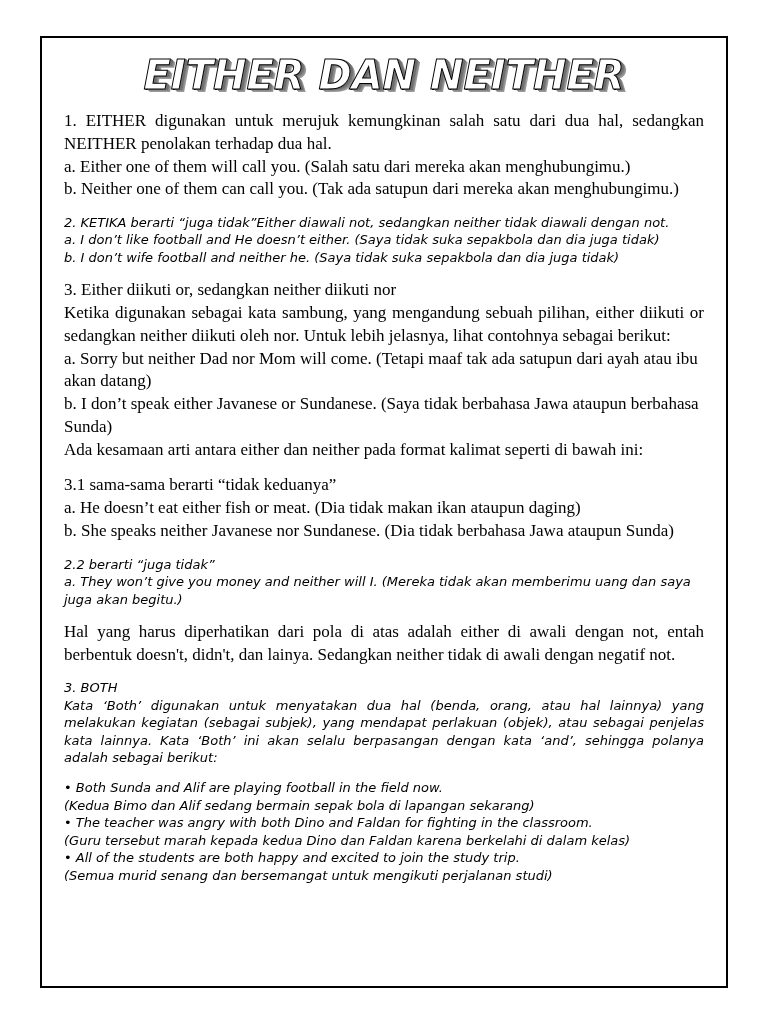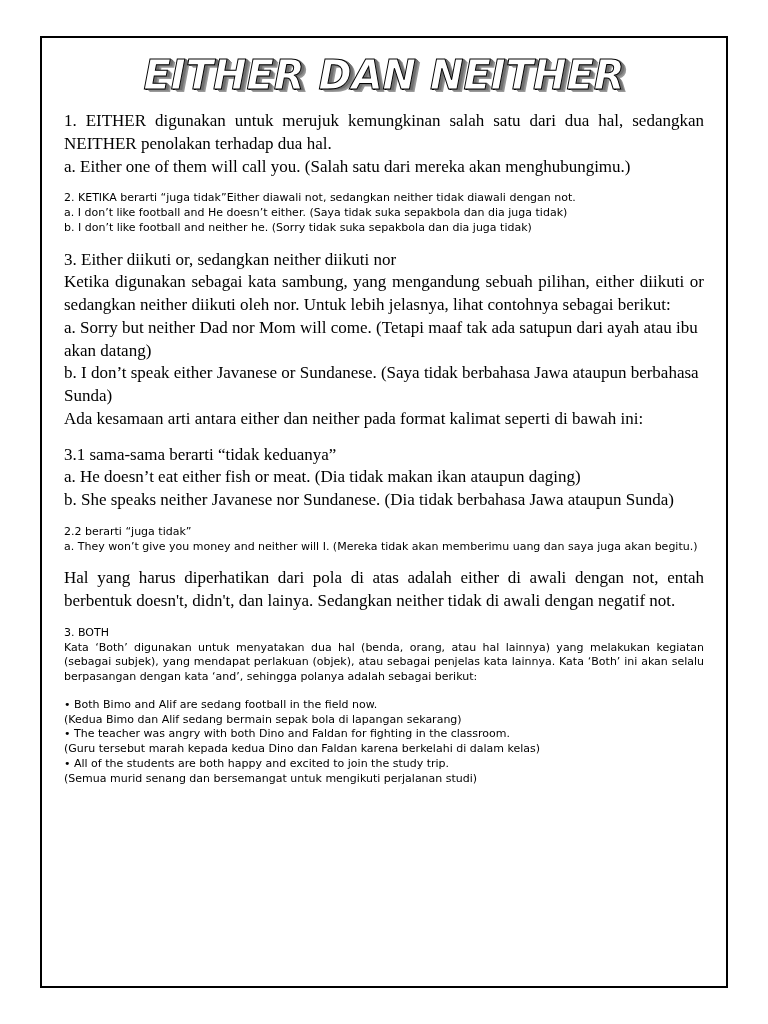--- a/index.html
+++ b/index.html
@@ -57,47 +57,49 @@
   }
   p.gap {
     margin-top: 13px;
   }
   .just {
     text-align: justify;
     text-justify: inter-word;
   }
   .sans {
     font-family: "DejaVu Sans", sans-serif;
-    font-size: 11px;
+    font-size: 13px;
+    font-style: italic;
   }
   .serif {
     font-family: "Liberation Serif", serif;
     font-size: 17px;
   }
   .line { display: block; }
 </style>
 </head>
 <body>
 
 <div class="page">
   <div class="doc-border">
 
     <div class="title">EITHER DAN NEITHER</div>
 
     <div class="body-text">
 
       <p class="blk serif just">
         <span class="line">1. EITHER digunakan untuk merujuk kemungkinan salah satu dari dua hal, sedangkan NEITHER penolakan terhadap dua hal.</span>
         <span class="line">a. Either one of them will call you. (Salah satu dari mereka akan menghubungimu.)</span>
+        <span class="line">b. Neither one of them can call you. (Tak ada satupun dari mereka akan menghubungimu.)</span>
       </p>
 
       <p class="blk gap sans">
         <span class="line">2. KETIKA berarti “juga tidak”Either diawali not, sedangkan neither tidak diawali dengan not.</span>
         <span class="line">a. I don’t like football and He doesn’t either. (Saya tidak suka sepakbola dan dia juga tidak)</span>
-        <span class="line">b. I don’t like football and neither he. (Sorry tidak suka sepakbola dan dia juga tidak)</span>
+        <span class="line">b. I don’t wife football and neither he. (Saya tidak suka sepakbola dan dia juga tidak)</span>
       </p>
 
       <p class="blk gap serif">
         <span class="line">3. Either diikuti or, sedangkan neither diikuti nor</span>
         <span class="line just">Ketika digunakan sebagai kata sambung, yang mengandung sebuah pilihan, either diikuti or sedangkan neither diikuti oleh nor. Untuk lebih jelasnya, lihat contohnya sebagai berikut:</span>
         <span class="line">a. Sorry but neither Dad nor Mom will come. (Tetapi maaf tak ada satupun dari ayah atau ibu akan datang)</span>
         <span class="line">b. I don’t speak either Javanese or Sundanese. (Saya tidak berbahasa Jawa ataupun berbahasa Sunda)</span>
         <span class="line">Ada kesamaan arti antara either dan neither pada format kalimat seperti di bawah ini:</span>
       </p>
 
@@ -115,21 +117,21 @@
       <p class="blk gap serif just">
         <span class="line">Hal yang harus diperhatikan dari pola di atas adalah either di awali dengan not, entah berbentuk doesn't, didn't, dan lainya. Sedangkan neither tidak di awali dengan negatif not.</span>
       </p>
 
       <p class="blk gap sans">
         <span class="line">3. BOTH</span>
         <span class="line just">Kata ‘Both’ digunakan untuk menyatakan dua hal (benda, orang, atau hal lainnya) yang melakukan kegiatan (sebagai subjek), yang mendapat perlakuan (objek), atau sebagai penjelas kata lainnya. Kata ‘Both’ ini akan selalu berpasangan dengan kata ‘and’, sehingga polanya adalah sebagai berikut:</span>
       </p>
 
       <p class="blk gap sans">
-        <span class="line">• Both Bimo and Alif are sedang football in the field now.</span>
+        <span class="line">• Both Sunda and Alif are playing football in the field now.</span>
         <span class="line">(Kedua Bimo dan Alif sedang bermain sepak bola di lapangan sekarang)</span>
         <span class="line">• The teacher was angry with both Dino and Faldan for fighting in the classroom.</span>
         <span class="line">(Guru tersebut marah kepada kedua Dino dan Faldan karena berkelahi di dalam kelas)</span>
         <span class="line">• All of the students are both happy and excited to join the study trip.</span>
         <span class="line">(Semua murid senang dan bersemangat untuk mengikuti perjalanan studi)</span>
       </p>
 
     </div>
   </div>
 </div>

